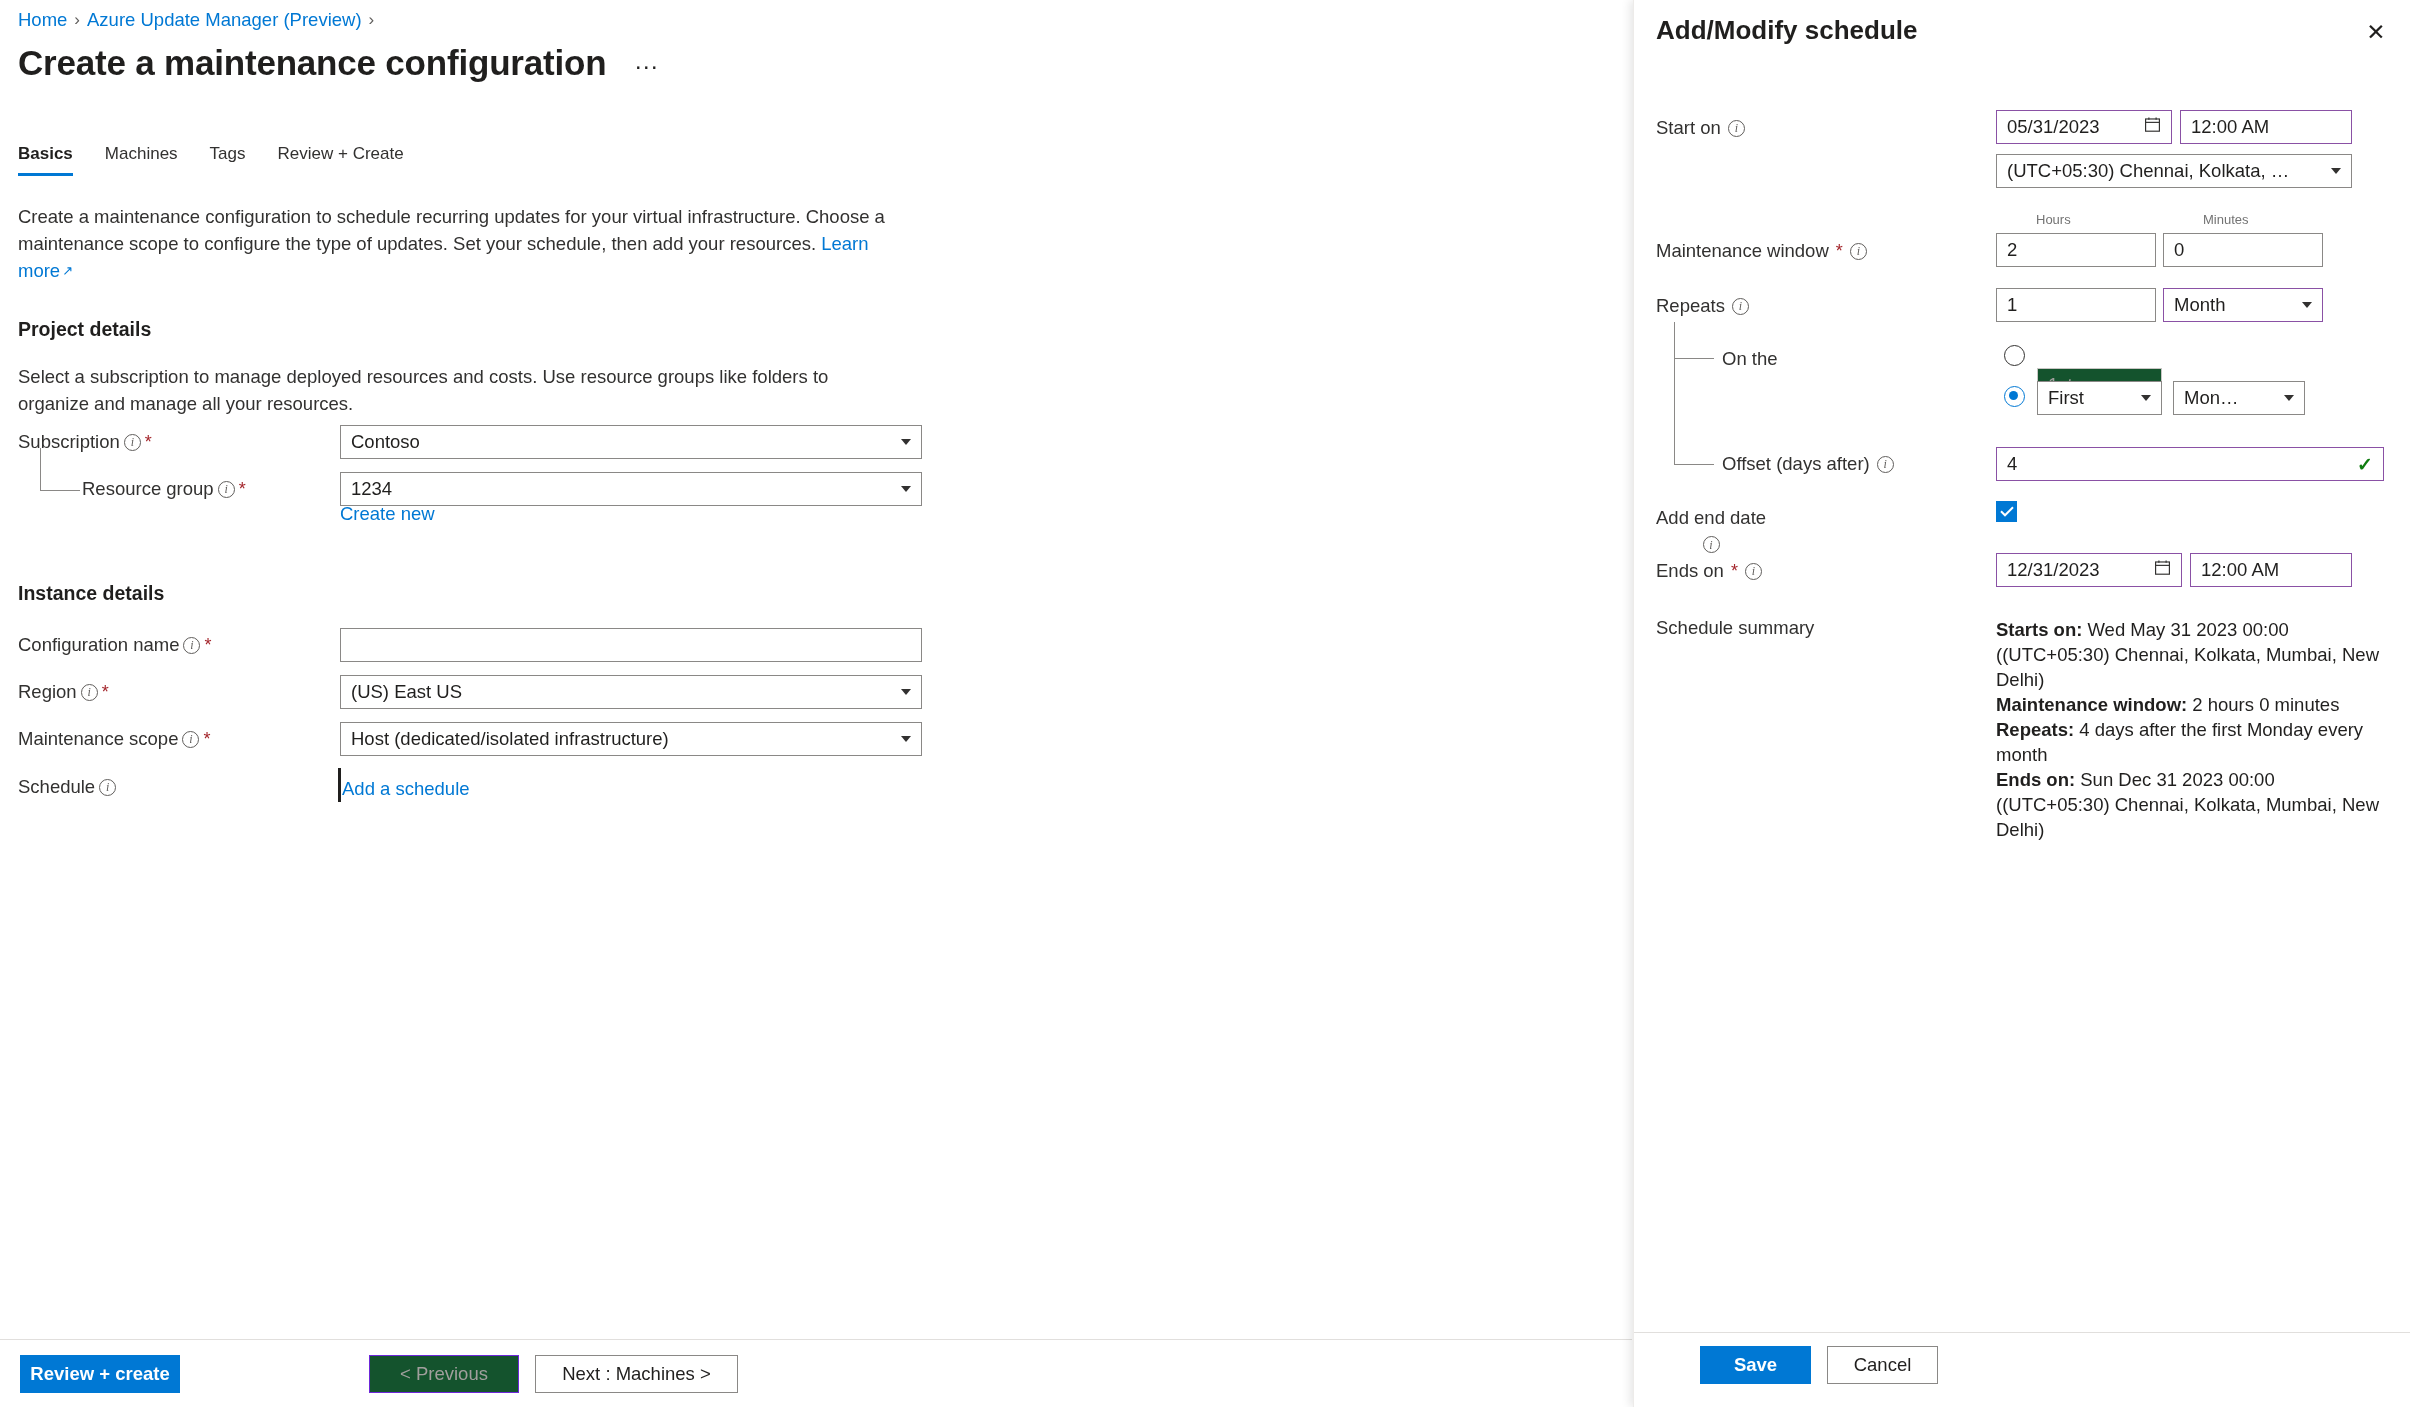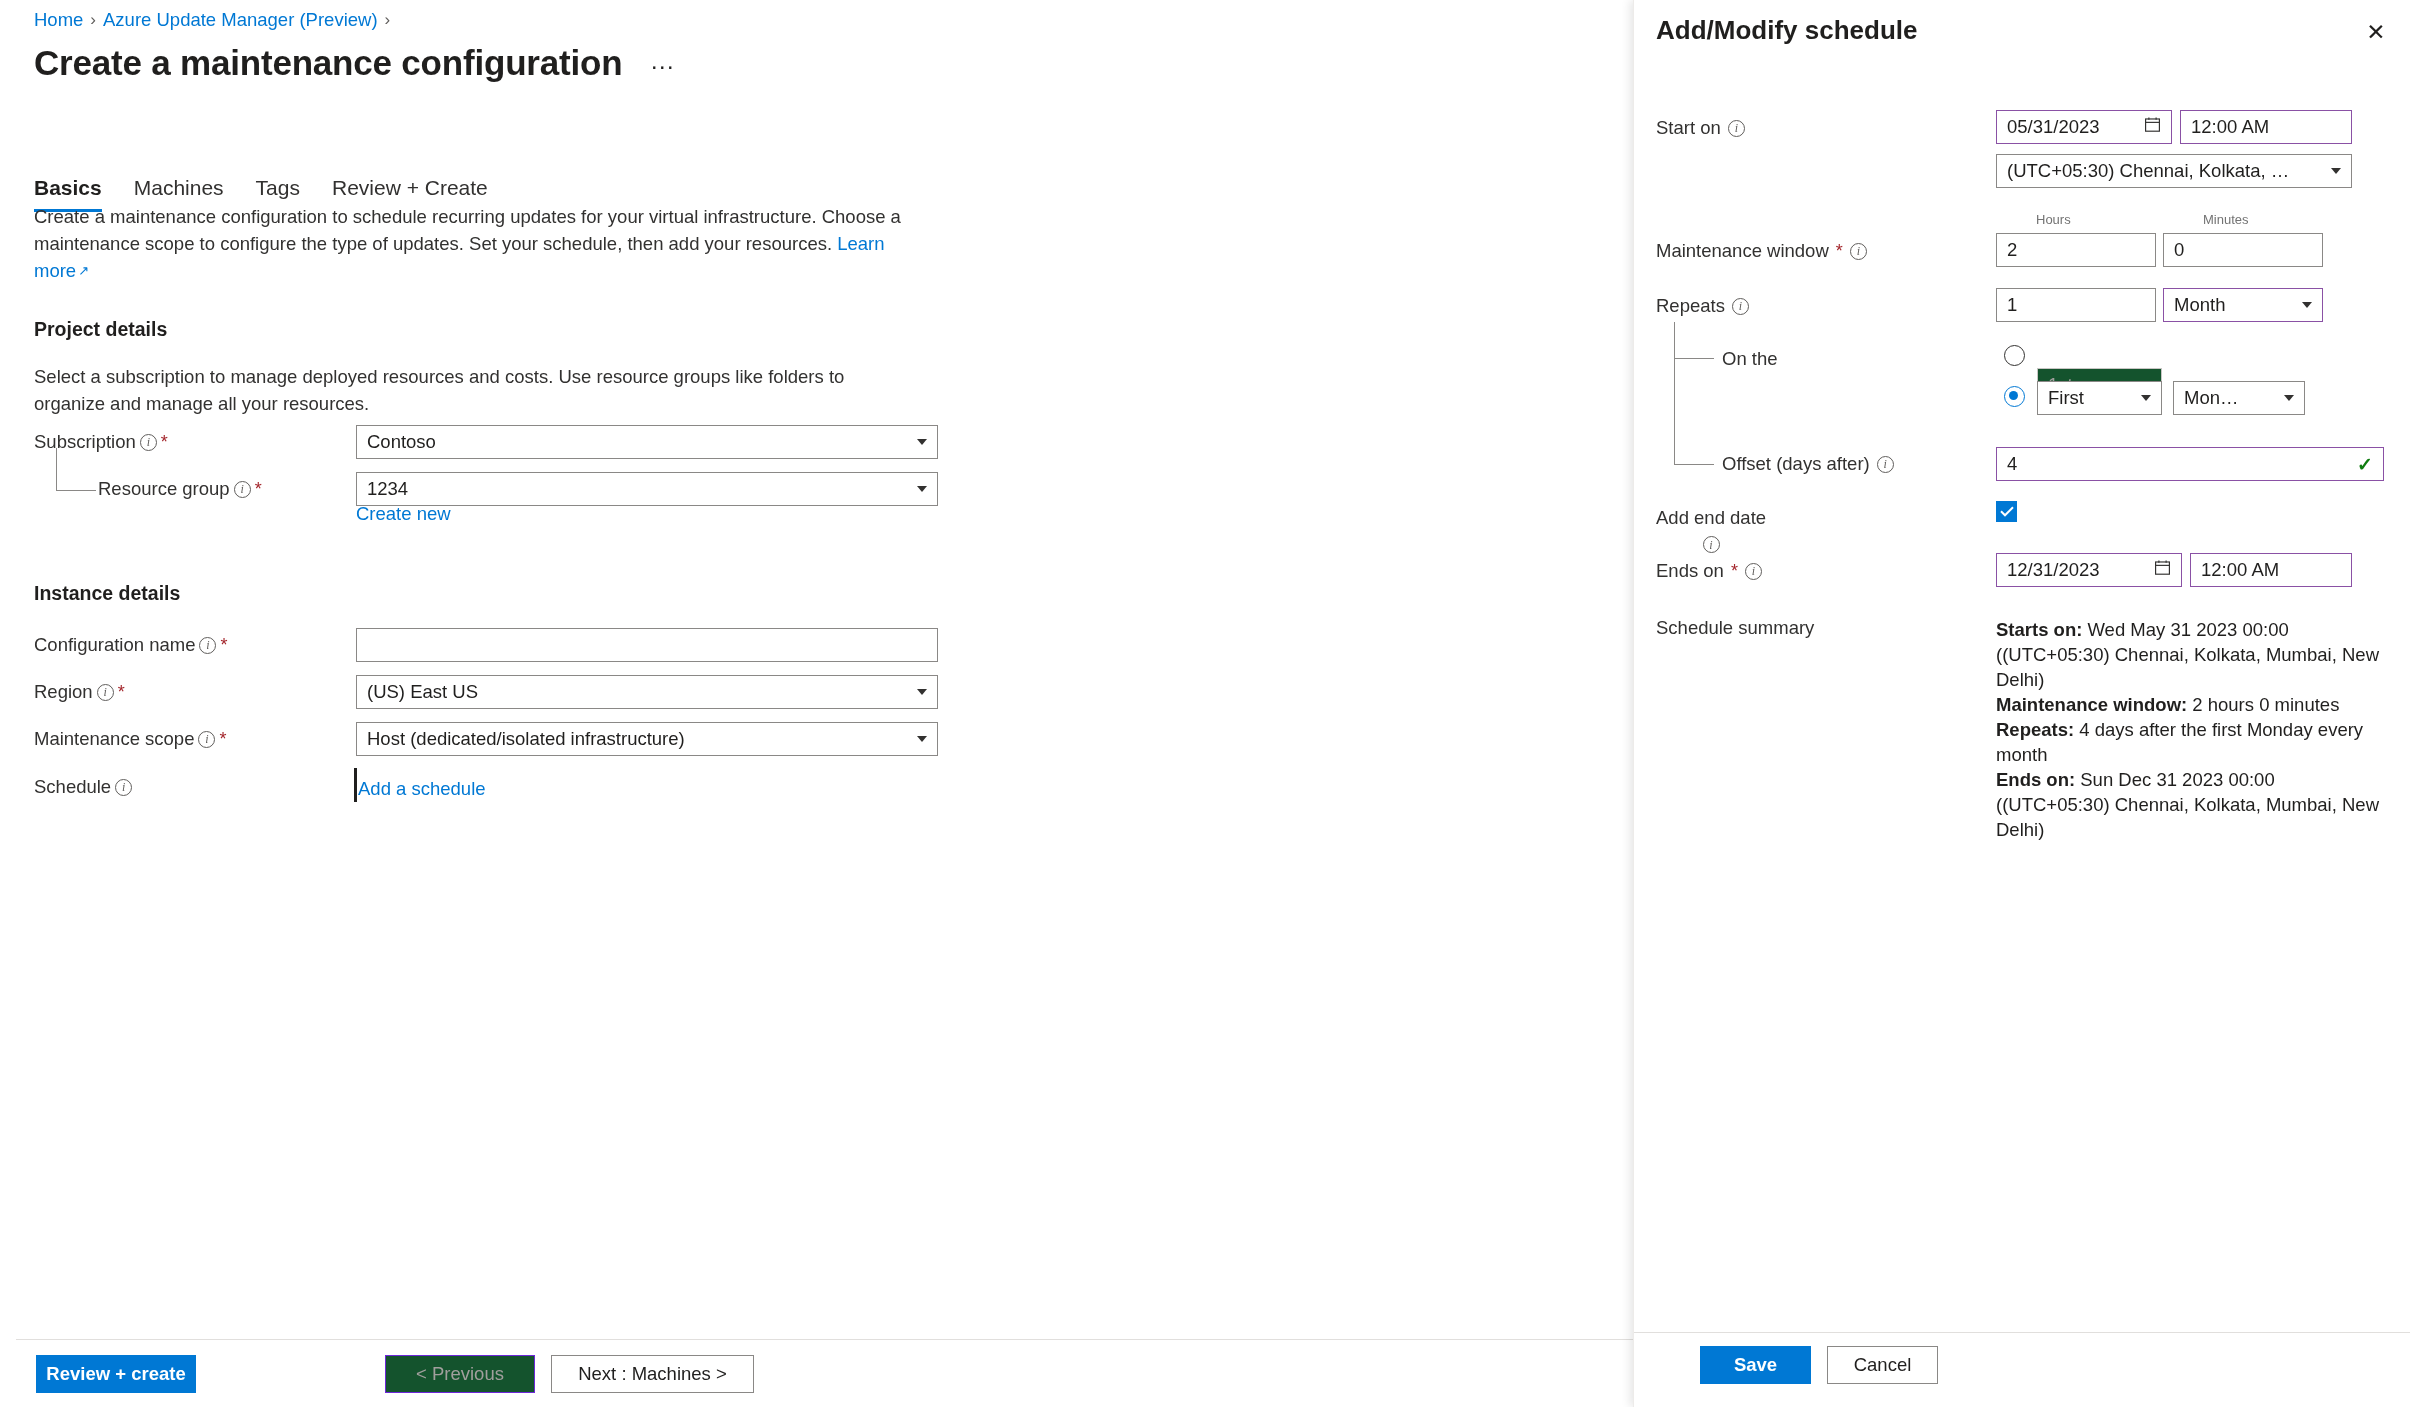--- a/index.html
+++ b/index.html
@@ -7,21 +7,21 @@
     width: 2410px; height: 1407px;
     font-family: "Liberation Sans", sans-serif;
     background: #ffffff;
     color: #201f1e;
     overflow: hidden;
   }
   .page { position: relative; width: 2410px; height: 1407px; }
 
   
   .main-blade {
-    position: absolute; left: 16px; top: 0;
+    position: absolute; left: 0; top: 0;
     width: 1632px; height: 1407px;
     background: #ffffff;
     padding-left: 48px;
   }
 
   .breadcrumb {
     position: absolute; left: 18px; top: 9px;
     font-size: 18.5px; line-height: 22px;
     display: flex; align-items: center; gap: 7px;
     white-space: nowrap;
@@ -40,22 +40,22 @@
   .ellipsis-btn {
     font-size: 24px; color: #201f1e; line-height: 20px;
     padding: 4px 6px; cursor: pointer; margin-top: 6px;
   }
 
   .tabs {
     position: absolute; left: 18px; top: 140px;
     display: flex; align-items: flex-end; gap: 0;
   }
   .tab {
-    font-size: 21px; color: #323130; padding: 4px 16px 12px 16px;
-    cursor: pointer; position: relative; white-space: nowrap; margin-top: 32px;
+    font-size: 17px; color: #323130; padding: 4px 16px 12px 16px;
+    cursor: pointer; position: relative; white-space: nowrap;
   }
   .tab:first-child { padding-left: 0; }
   .tab.active { font-weight: 700; color: #201f1e; }
   .tab.active::after {
     content: ""; position: absolute;
     left: 0; right: 16px; bottom: 0; height: 3px; background: #0078d4;
   }
 
   .intro-text {
     position: absolute; left: 18px; top: 203px;

